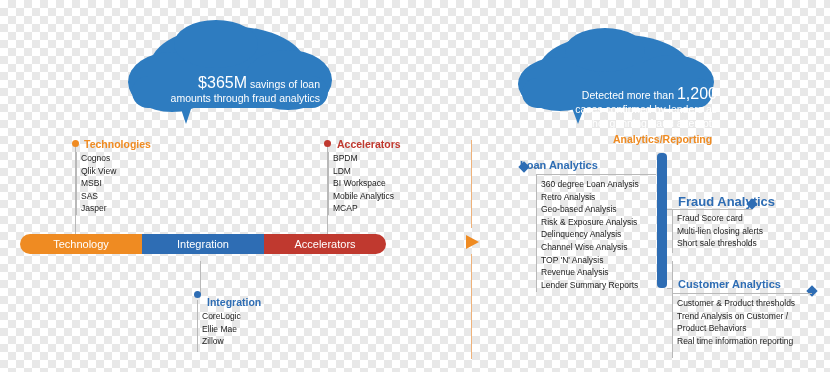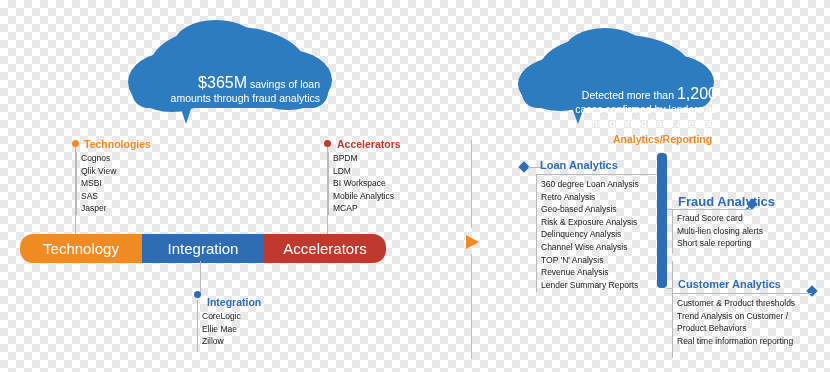--- a/index.html
+++ b/index.html
@@ -31,23 +31,23 @@
     font-size: 10.5px;
     line-height: 14px;
     text-align: right;
     z-index: 3;
   }
   .cloud-text .big { font-size: 16px; }
 
   
   .bar-seg {
     position: absolute;
-    height: 29px;
+    height: 20px;
     color: #ffffff;
-    font-size: 15px;
+    font-size: 11px;
     display: flex;
     align-items: center;
     justify-content: center;
   }
   .bar-left { border-radius: 13px 0 0 13px; }
   .bar-right { border-radius: 0 13px 13px 0; }
 
   
   .list-title {
     position: absolute;
@@ -173,21 +173,21 @@
   </svg>
   <div class="vline" style="left:471px; top:140px; height:88px; background:#efb27a;"></div>
   <div class="vline" style="left:471px; top:254px; height:105px; background:#efb27a;"></div>
 
   <div class="sec-title" style="left:613px; top:133px; color:#ef8b22;">Analytics/Reporting</div>
 
   <div class="rounded-bar" style="left:657px; top:153px; width:10px; height:135px; background:#2e6db4;"></div>
 
   <div class="diamond" style="left:520px; top:163px; background:#2e6db4;"></div>
   <div class="hline" style="left:528px; top:167px; width:14px; background:#b9b9b9;"></div>
-  <div class="list-title" style="left:540px; top:159px; color:#2e6db4; font-size:11px;">Loan Analytics</div>
+  <div class="list-title" style="left:520px; top:159px; color:#2e6db4; font-size:11px;">Loan Analytics</div>
   <div class="hline" style="left:536px; top:174px; width:120px; background:#b9b9b9;"></div>
   <div class="vline" style="left:536px; top:174px; height:118px; background:#b9b9b9;"></div>
   <div class="list-box" style="left:537px; top:178px; border-left:none;">
     <div>360 degree Loan Analysis</div>
     <div>Retro Analysis</div>
     <div>Geo-based Analysis</div>
     <div>Risk &amp; Exposure Analysis</div>
     <div>Delinquency Analysis</div>
     <div>Channel Wise Analysis</div>
     <div>TOP 'N' Analysis</div>
@@ -196,21 +196,21 @@
   </div>
 
   <div class="diamond" style="left:748px; top:200px; background:#2e6db4;"></div>
   <div class="list-title" style="left:678px; top:194px; color:#2e6db4; font-size:13px;">Fraud Analytics</div>
   <div class="hline" style="left:672px; top:209px; width:80px; background:#b9b9b9;"></div>
   <div class="vline" style="left:672px; top:209px; height:44px; background:#b9b9b9;"></div>
   <div class="hline" style="left:667px; top:209px; width:6px; background:#b9b9b9;"></div>
   <div class="list-box" style="left:673px; top:212px; border-left:none;">
     <div>Fraud Score card</div>
     <div>Multi-lien closing alerts</div>
-    <div>Short sale reporting</div>
+    <div>Short sale thresholds</div>
   </div>
 
   <div class="diamond" style="left:808px; top:287px; background:#2e6db4;"></div>
   <div class="list-title" style="left:678px; top:278px; color:#2e6db4; font-size:11px;">Customer Analytics</div>
   <div class="hline" style="left:672px; top:293px; width:140px; background:#b9b9b9;"></div>
   <div class="vline" style="left:672px; top:261px; height:97px; background:#b9b9b9;"></div>
   <div class="hline" style="left:667px; top:288px; width:6px; background:#b9b9b9;"></div>
   <div class="list-box" style="left:673px; top:297px; border-left:none;">
     <div>Customer &amp; Product thresholds</div>
     <div>Trend Analysis on Customer /</div>

